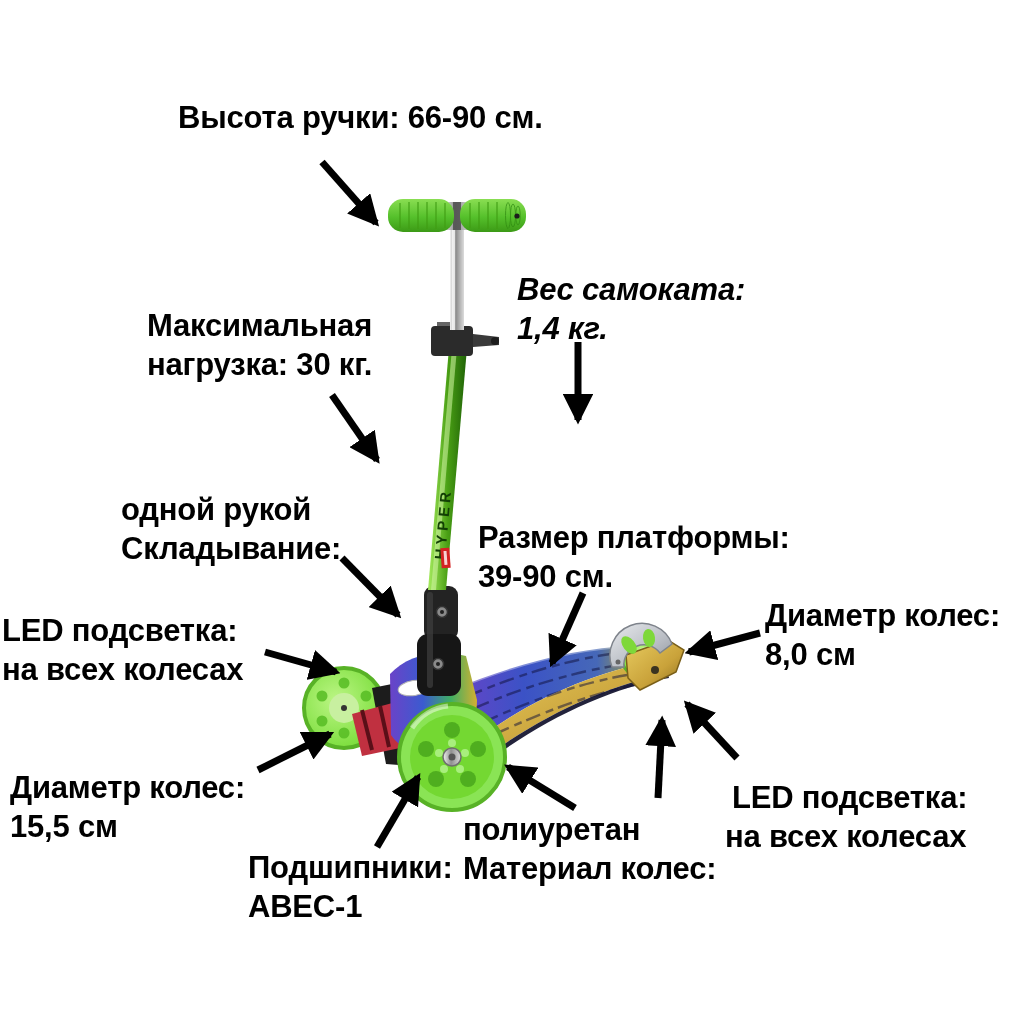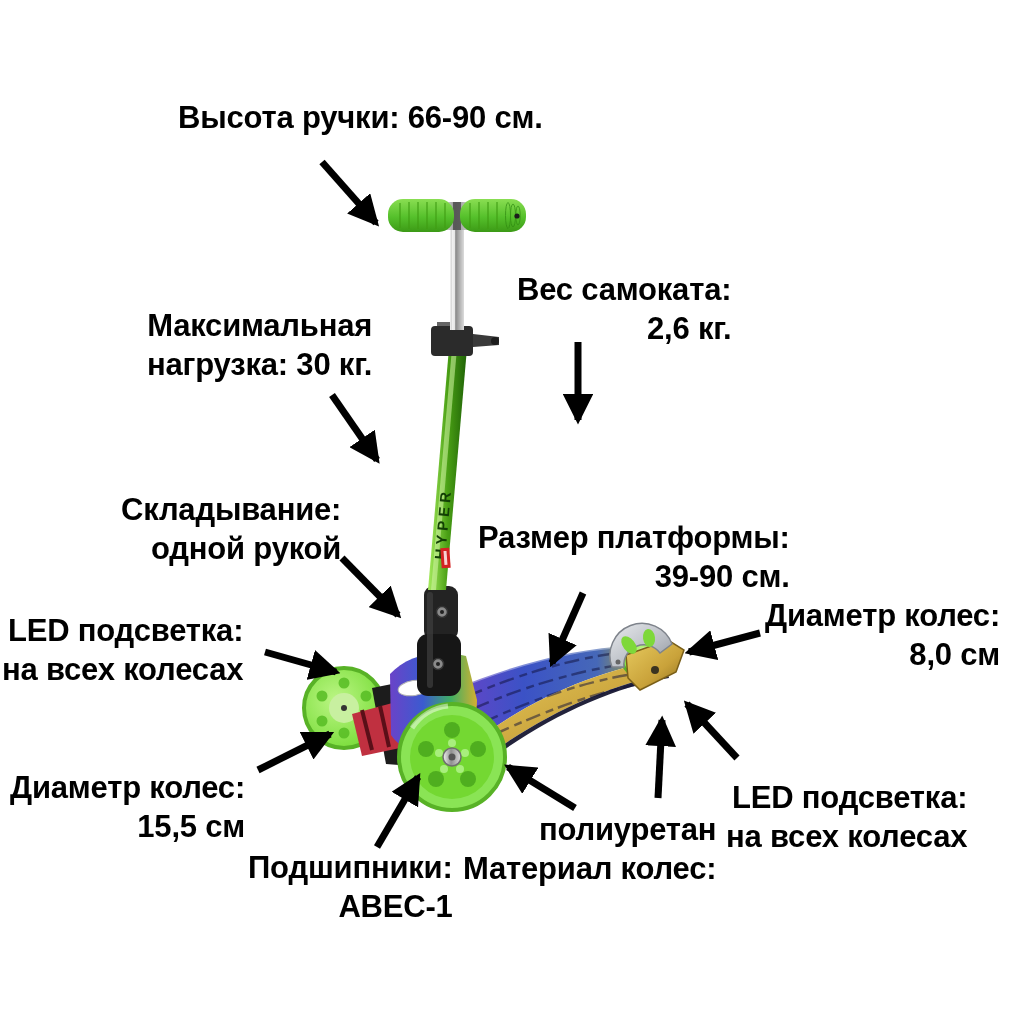--- a/index.html
+++ b/index.html
@@ -4,21 +4,21 @@
 <style>
   html,body{margin:0;padding:0;background:#fff;}
   .stage{
     position:relative;width:1024px;height:1024px;background:#fff;overflow:hidden;
     font-family:"Liberation Sans", sans-serif;
   }
   .label{
     position:absolute;color:#000;font-weight:bold;font-size:31px;line-height:39px;
     white-space:nowrap;letter-spacing:-0.2px;
   }
-  .ln{display:block;text-align:right;}
+  .ln{display:block;}
   svg{position:absolute;left:0;top:0;}
 </style>
 </head>
 <body>
 
 <div class="stage">
 
   <svg width="1024" height="1024" viewBox="0 0 1024 1024">
     <defs>
       <linearGradient id="gripGrad" x1="0" y1="0" x2="0" y2="1">
@@ -232,28 +232,28 @@
 
   <div class="label" style="left:178px;top:98px;">
     <span class="ln">Высота ручки: 66-90 см.</span>
   </div>
 
   <div class="label" style="left:147px;top:306px;">
     <span class="ln">Максимальная</span>
     <span class="ln">нагрузка: 30 кг.</span>
   </div>
 
-  <div class="label" style="left:517px;top:270px;">
+  <div class="label" style="left:517px;top:270px;font-style:italic;">
     <span class="ln">Вес самоката:</span>
-    <span class="ln">2,6 кг.</span>
+    <span class="ln">1,4 кг.</span>
   </div>
 
   <div class="label" style="left:121px;top:490px;">
+    <span class="ln">одной рукой</span>
     <span class="ln">Складывание:</span>
-    <span class="ln">одной рукой</span>
   </div>
 
   <div class="label" style="left:2px;top:611px;">
     <span class="ln">LED подсветка:</span>
     <span class="ln">на всех колесах</span>
   </div>
 
   <div class="label" style="left:478px;top:518px;">
     <span class="ln">Размер платформы:</span>
     <span class="ln">39-90 см.</span>

